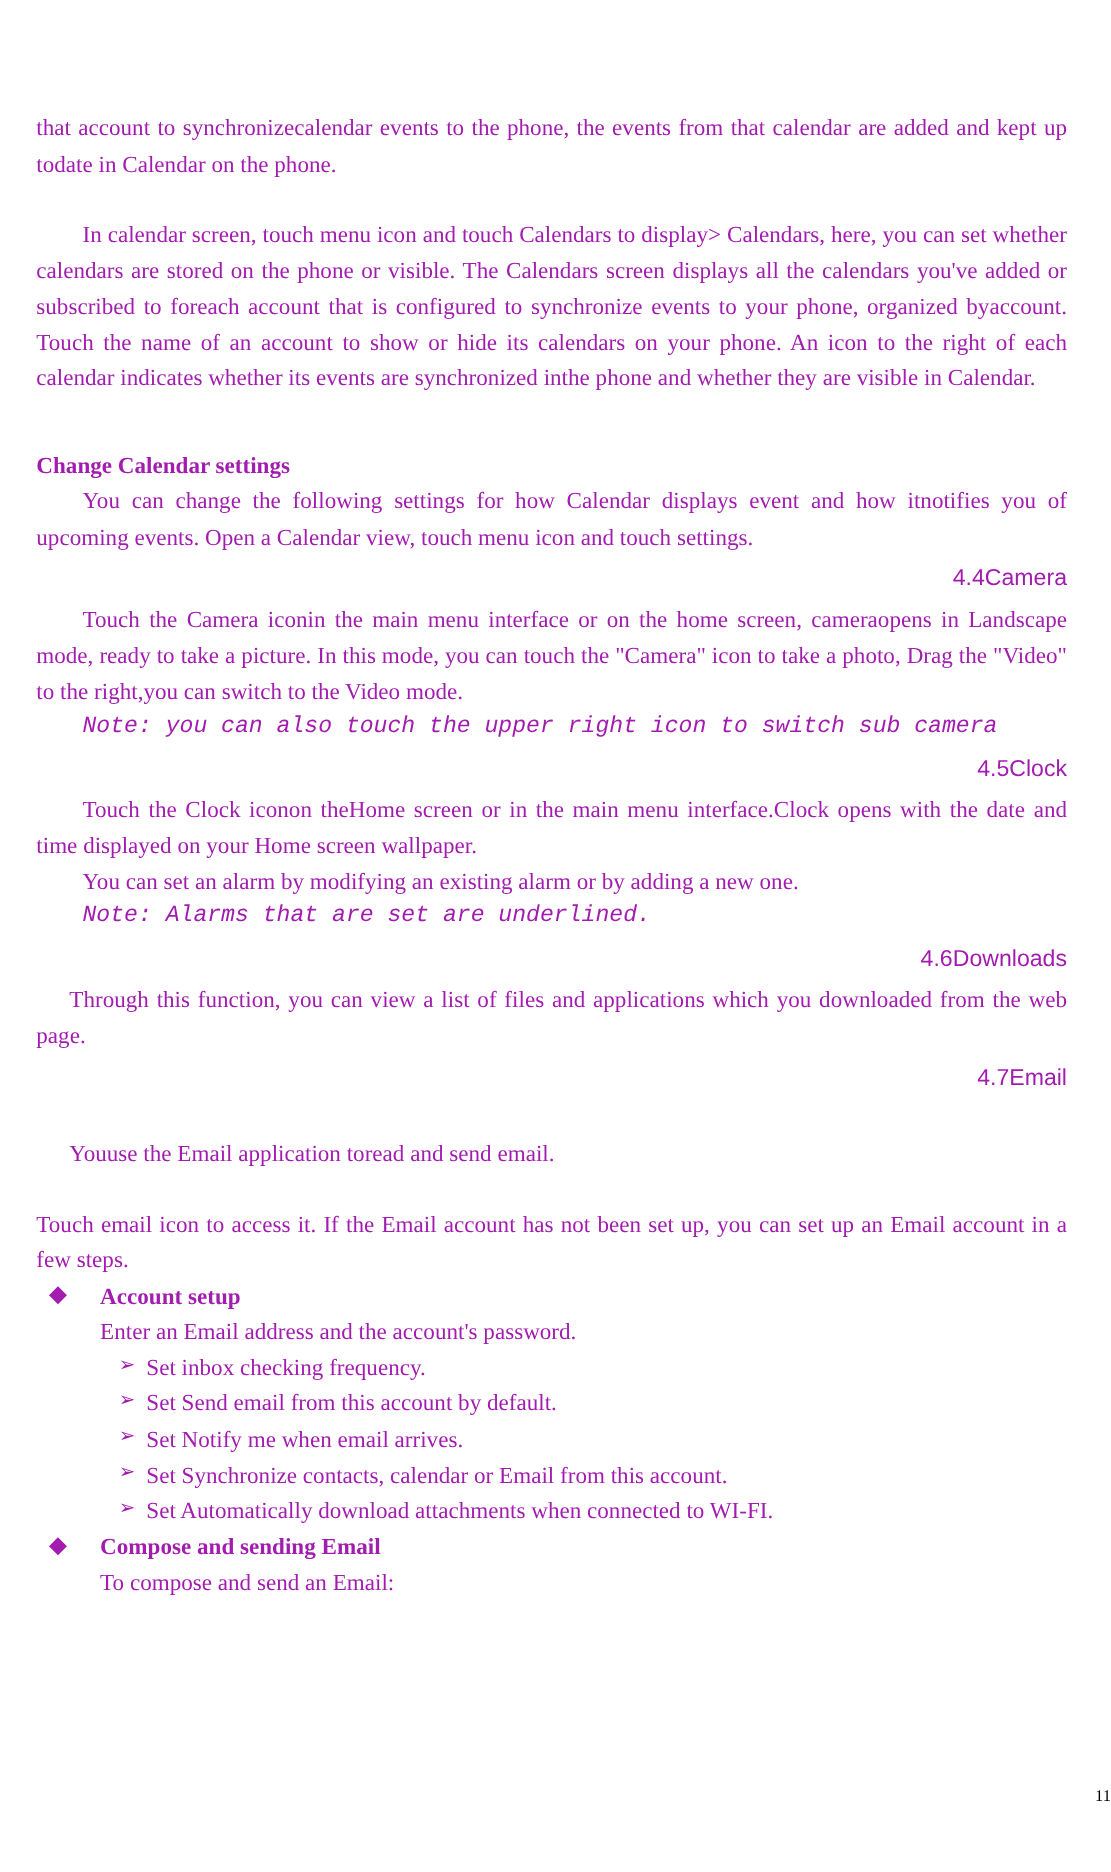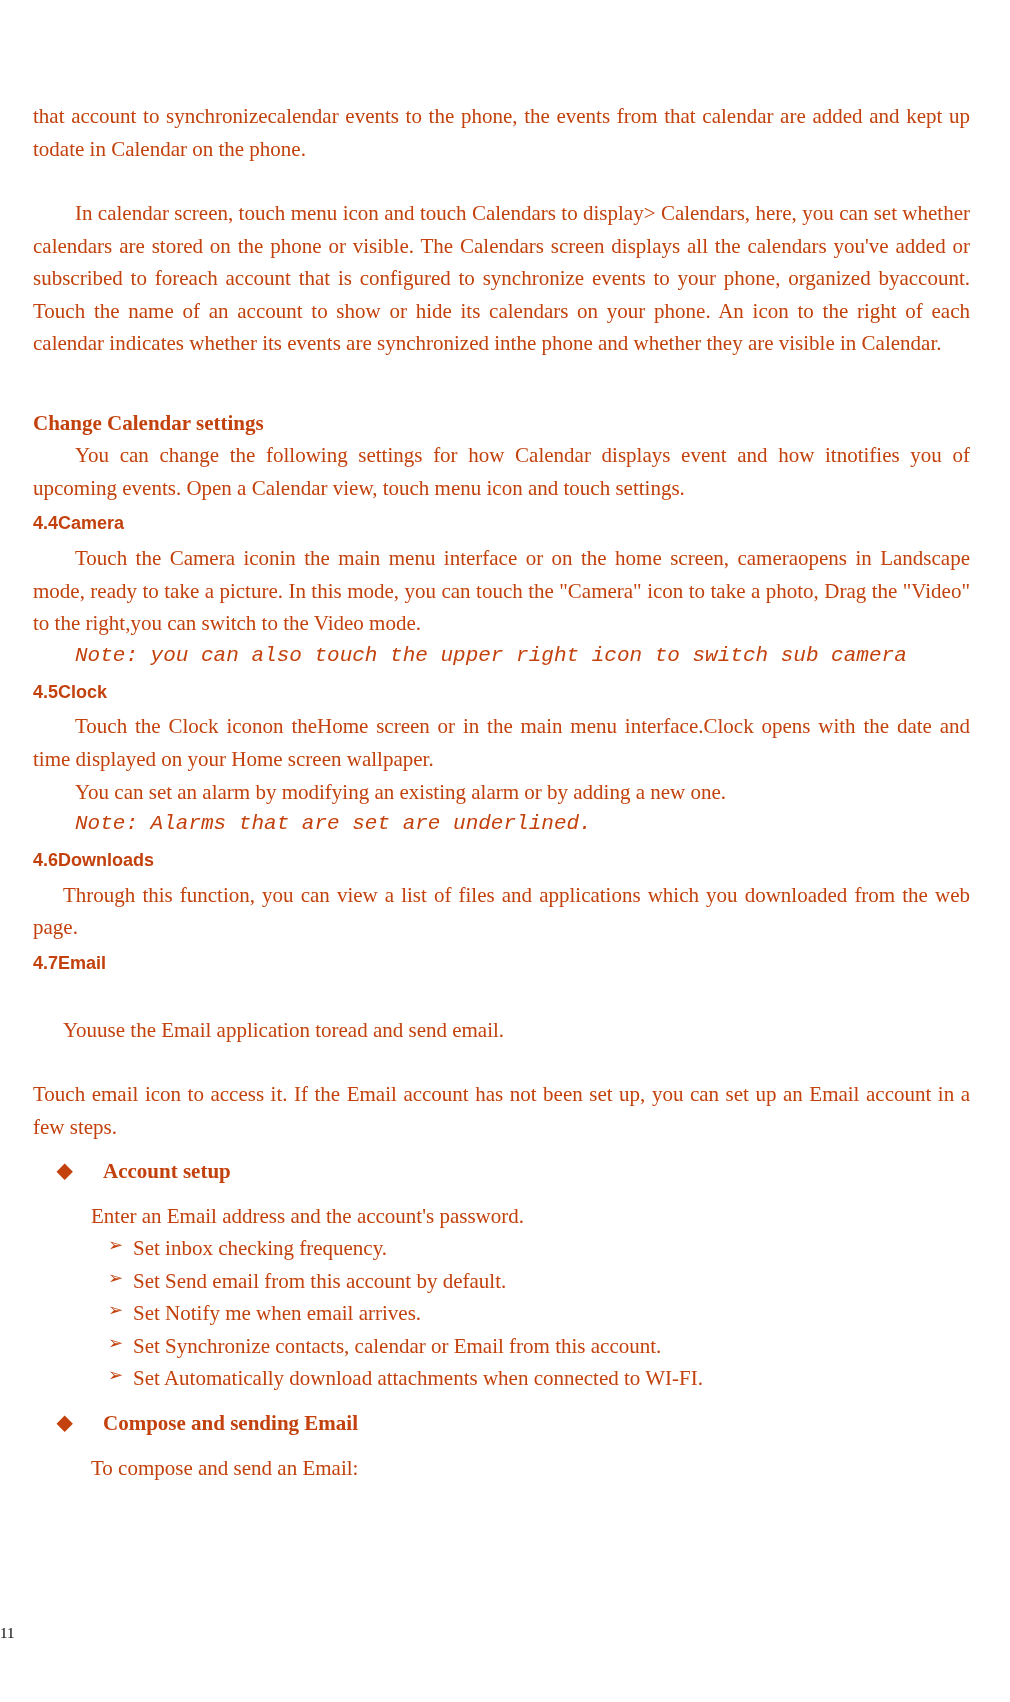--- a/index.html
+++ b/index.html
@@ -6,53 +6,54 @@
       margin: 0;
       padding: 0;
       background: #ffffff;
       font-family: "Times New Roman", Times, serif;
       width: 1010px;
       height: 1702px;
       position: relative;
     }
     .page {
       padding: 100px 40px 40px 33px;
-      color: #c2410c;
+      color: #a21caf;
       font-size: 21px;
       line-height: 1.55;
     }
     .para {
       text-align: justify;
       margin: 0;
     }
     .para-indent {
       text-indent: 42px;
     }
     .spacer {
       height: 32px;
     }
     .bold {
       font-weight: bold;
       margin-top: 15px;
     }
     .heading {
-      font-weight: bold;
+      font-weight: normal;
       font-family: Arial, sans-serif;
-      font-size: 18px;
+      font-size: 21px;
       margin-top: 6px;
       margin-bottom: 4px;
+      text-align: right;
     }
     .italic {
       font-style: italic;
       font-family: Liberation Mono, monospace;
     }
     .diamond-list {
       list-style: none;
       padding-left: 0;
-      margin: 12px;
+      margin: 0;
     }
     .diamond-item {
       padding-left: 58px;
       position: relative;
       margin: 0;
     }
     .diamond-item::before {
       content: "◆";
       position: absolute;
       left: 12px;
@@ -74,21 +75,21 @@
       font-size: 18px;
     }
     .sub-text {
       padding-left: 58px;
       margin: 0;
     }
     .page-number {
       position: absolute;
       bottom: 60px;
       width: 100%;
-      text-align: left;
+      text-align: right;
       font-size: 15px;
       font-family: "Times New Roman", Times, serif;
     }
   </style>
 </head>
 <body>
 
 <div class="page">
 
   <p class="para">that account to synchronizecalendar events to the phone, the events from that calendar are added and kept up todate in Calendar on the phone.</p>

